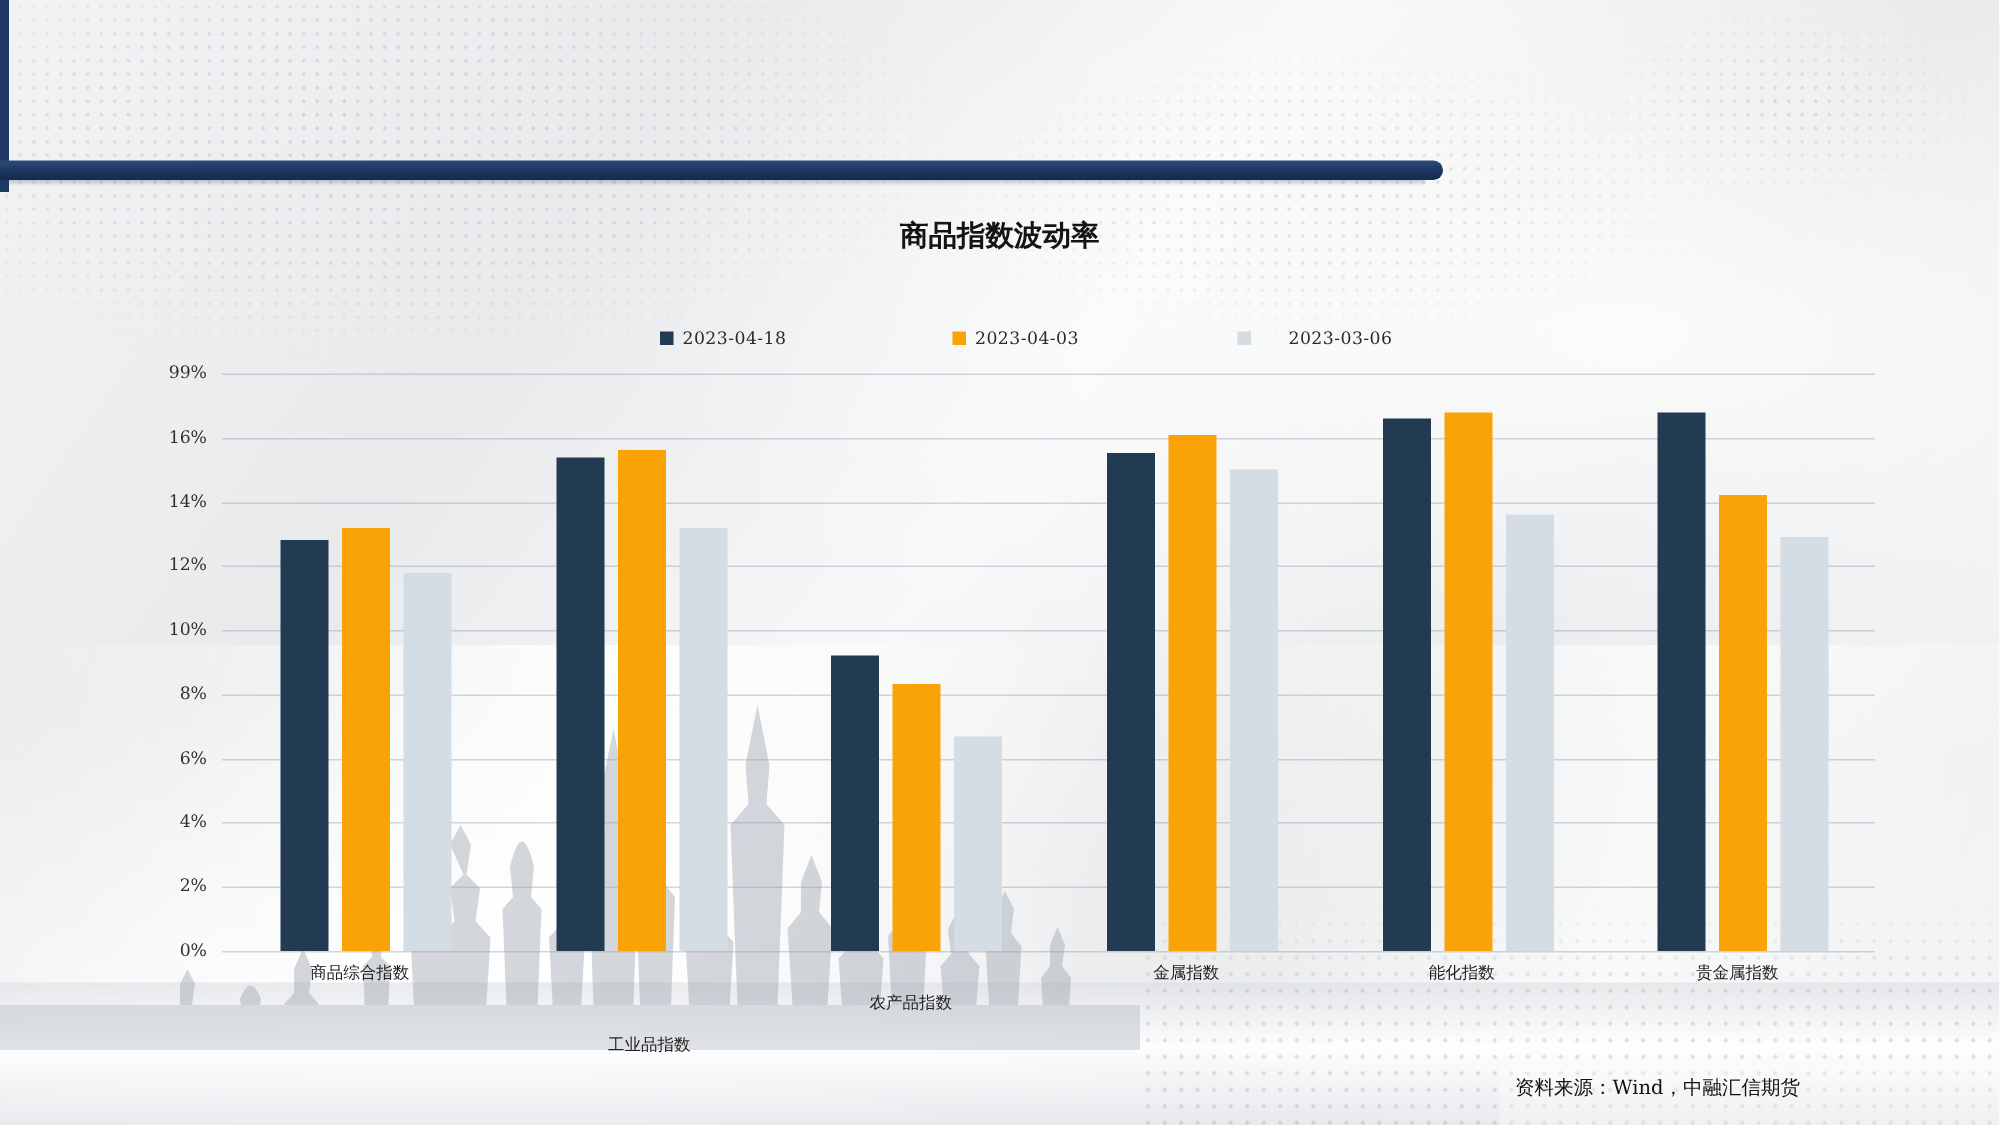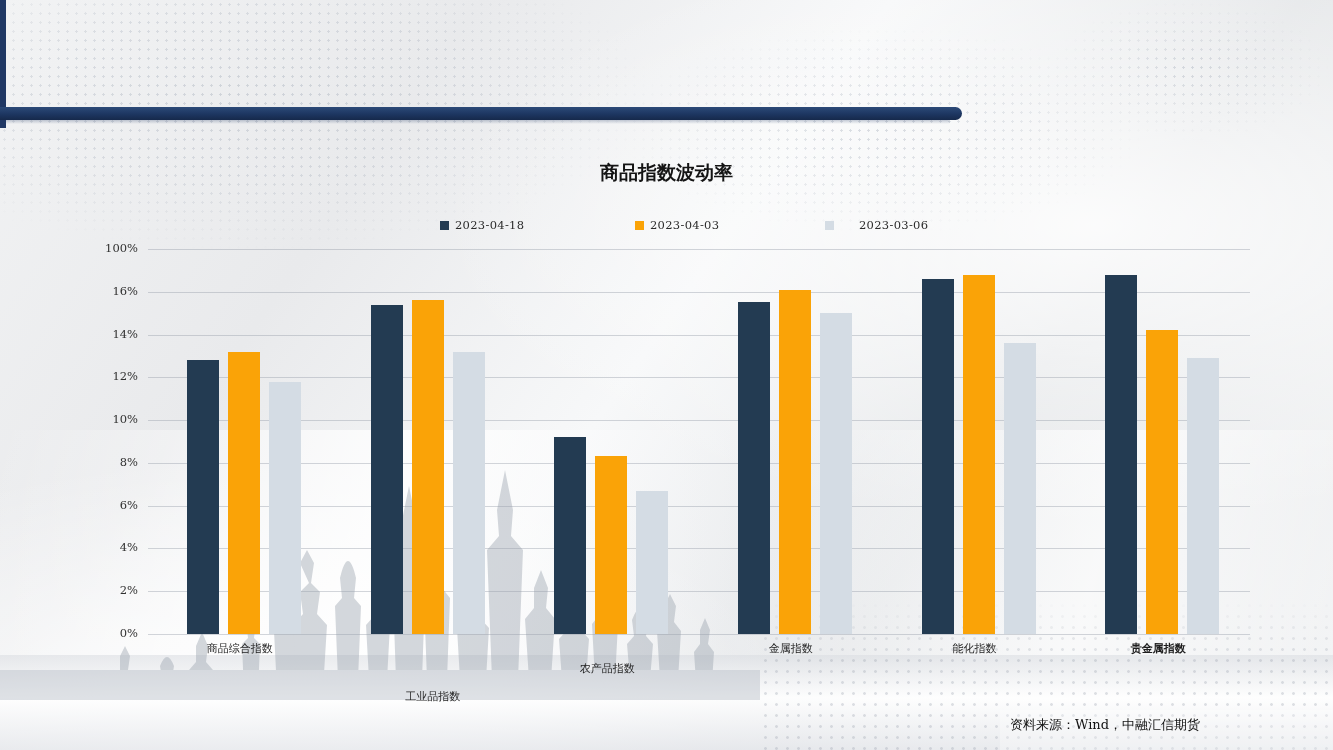--- a/index.html
+++ b/index.html
@@ -61,21 +61,21 @@
   }
   .slide-title{
     position:absolute;left:80px;top:26px;
     font-size:48px;letter-spacing:2px;color:#2b4a7a;
     font-family:"DejaVu Serif","Liberation Serif",serif;
     white-space:nowrap;
   }
   
   #chart{position:absolute;left:0;top:130px;width:1333px;height:545px;}
   .chart-title{
-    position:absolute;left:0;top:30px;width:1333px;text-align:center;
+    position:absolute;left:0;top:14px;width:1333px;text-align:center;
     font-size:19px;font-weight:bold;color:#141414;
     font-family:"DejaVu Serif","Liberation Serif",serif;
   }
   .legend{position:absolute;top:88px;left:440px;width:480px;height:20px;}
   .legend-item{position:absolute;display:flex;align-items:center;gap:6px;white-space:nowrap;}
   .legend-swatch{width:9px;height:9px;display:inline-block;}
   .legend-label{font-size:11.5px;color:#2b2b2b;font-family:"DejaVu Serif","Liberation Serif",serif;letter-spacing:0.3px;}
   .plot{position:absolute;left:148px;top:119px;width:1102px;height:385px;}
   .gridline{position:absolute;left:0;width:1102px;height:1px;background:rgba(150,158,170,0.42);}
   .ytick{
@@ -176,21 +176,21 @@
         <div class="ytick" style="top: 213.889px;">8%</div>
         <div class="gridline" style="top: 171.111px;"></div>
         <div class="ytick" style="top: 171.111px;">10%</div>
         <div class="gridline" style="top: 128.333px;"></div>
         <div class="ytick" style="top: 128.333px;">12%</div>
         <div class="gridline" style="top: 85.5556px;"></div>
         <div class="ytick" style="top: 85.5556px;">14%</div>
         <div class="gridline" style="top: 42.7778px;"></div>
         <div class="ytick" style="top: 42.7778px;">16%</div>
         <div class="gridline" style="top: 0px;"></div>
-        <div class="ytick" style="top: 0px;">100%</div>
+        <div class="ytick" style="top: 0px;">99%</div>
         <div class="bar s0" title="2023-04-18 商品综合指数 12.8%" style="left: 38.8333px; width: 32px; height: 273.778px;"></div>
         <div class="bar s1" title="2023-04-03 商品综合指数 13.2%" style="left: 79.8333px; width: 32px; height: 282.333px;"></div>
         <div class="bar s2" title="2023-03-06 商品综合指数 11.8%" style="left: 120.833px; width: 32px; height: 252.389px;"></div>
         <div class="catlabel" style="left: 0px; width: 183.667px;">商品综合指数</div>
         <div class="bar s0" title="2023-04-18 工业品指数 15.4%" style="left: 222.5px; width: 32px; height: 329.389px;"></div>
         <div class="bar s1" title="2023-04-03 工业品指数 15.6%" style="left: 263.5px; width: 32px; height: 333.667px;"></div>
         <div class="bar s2" title="2023-03-06 工业品指数 13.2%" style="left: 304.5px; width: 32px; height: 282.333px;"></div>
         <div class="catlabel" style="left: 193px; width: 183.667px; margin-top: 48px;">工业品指数</div>
         <div class="bar s0" title="2023-04-18 农产品指数 9.2%" style="left: 406.167px; width: 32px; height: 196.778px;"></div>
         <div class="bar s1" title="2023-04-03 农产品指数 8.3%" style="left: 447.167px; width: 32px; height: 177.528px;"></div>
@@ -200,20 +200,20 @@
         <div class="bar s1" title="2023-04-03 金属指数 16.1%" style="left: 630.833px; width: 32px; height: 344.361px;"></div>
         <div class="bar s2" title="2023-03-06 金属指数 15%" style="left: 671.833px; width: 32px; height: 320.833px;"></div>
         <div class="catlabel" style="left: 551px; width: 183.667px; text-align: center;">金属指数</div>
         <div class="bar s0" title="2023-04-18 能化指数 16.6%" style="left: 773.5px; width: 32px; height: 355.056px;"></div>
         <div class="bar s1" title="2023-04-03 能化指数 16.8%" style="left: 814.5px; width: 32px; height: 359.333px;"></div>
         <div class="bar s2" title="2023-03-06 能化指数 13.6%" style="left: 855.5px; width: 32px; height: 290.889px;"></div>
         <div class="catlabel" style="left: 734.667px; width: 183.667px;">能化指数</div>
         <div class="bar s0" title="2023-04-18 贵金属指数 16.8%" style="left: 957.167px; width: 32px; height: 359.333px;"></div>
         <div class="bar s1" title="2023-04-03 贵金属指数 14.2%" style="left: 998.167px; width: 32px; height: 303.722px;"></div>
         <div class="bar s2" title="2023-03-06 贵金属指数 12.9%" style="left: 1039.17px; width: 32px; height: 275.917px;"></div>
-        <div class="catlabel" style="left: 918.333px; width: 183.667px; font-weight: bold;">贵金属指数</div>
+        <div class="catlabel" style="left: 918.333px; width: 183.667px;">贵金属指数</div>
       </div>
   </div>
 
   <div class="footer-band"></div>
   <div class="footer-text">资料来源：Wind，中融汇信期货</div>
 
 </div>
 
 </body></html>

